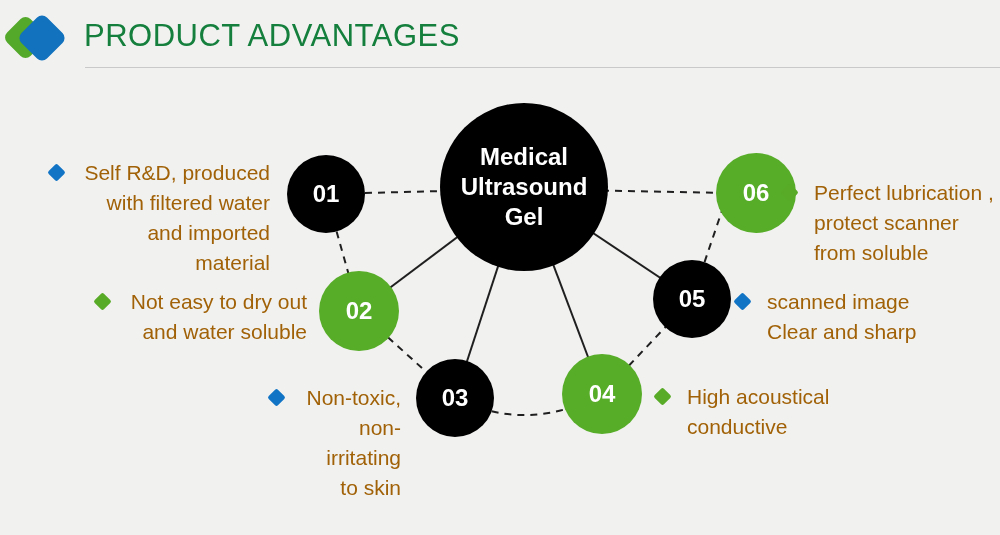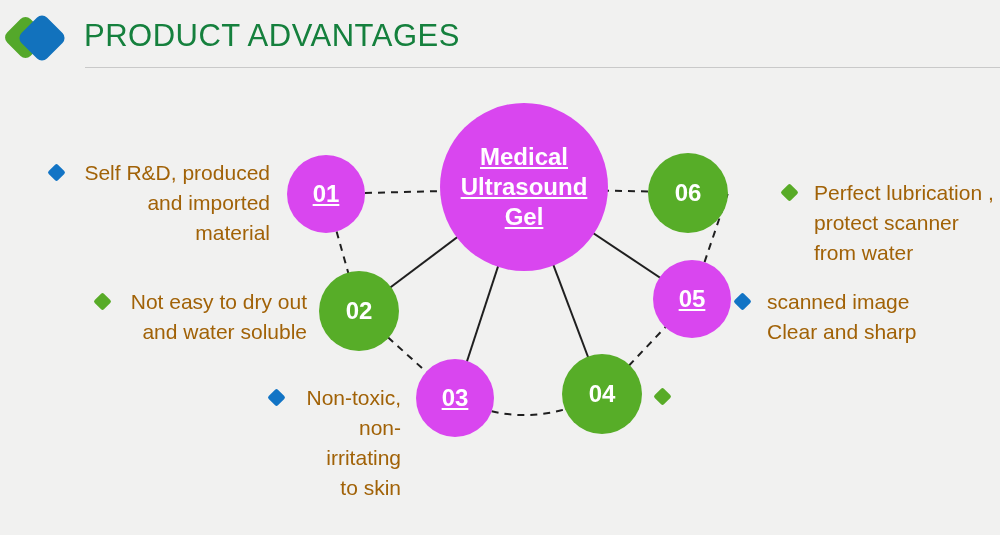--- a/index.html
+++ b/index.html
@@ -38,36 +38,36 @@
   svg.connectors { position: absolute; left: 0; top: 0; z-index: 1; }
   svg.connectors .solid { stroke: #1f1f1f; stroke-width: 2; fill: none; }
   svg.connectors .dashed { stroke: #1f1f1f; stroke-width: 2; fill: none; stroke-dasharray: 7 6; }
 
   
   .node {
     position: absolute; border-radius: 50%;
     display: flex; align-items: center; justify-content: center;
     color: #ffffff; font-weight: bold; z-index: 2; text-align: right;
   }
-  .node.blue  { background: #d946ef; text-decoration: underline; }
+  .node.blue  { background: #000000; }
   .node.green { background: #57ad28; }
   .node.small { font-size: 24px; }
 
   .center-node {
     left: 440px; top: 103px; width: 168px; height: 168px;
     text-align: center; font-size: 24px; line-height: 30px;
   }
   .center-node .center-label { width: 100%; }
 
   .n01 { left: 287px; top: 155px; width: 78px; height: 78px; }
   .n02 { left: 319px; top: 271px; width: 80px; height: 80px; }
   .n03 { left: 416px; top: 359px; width: 78px; height: 78px; }
   .n04 { left: 562px; top: 354px; width: 80px; height: 80px; }
   .n05 { left: 653px; top: 260px; width: 78px; height: 78px; }
-  .n06 { left: 648px; top: 153px; width: 80px; height: 80px; }
+  .n06 { left: 716px; top: 153px; width: 80px; height: 80px; }
 
   
   .adv {
     position: absolute; display: flex; align-items: flex-start;
     color: #a16207; font-size: 21px; line-height: 30px; z-index: 3;
   }
   .adv .bullet {
     flex: none; width: 13px; height: 13px; margin-top: 8px;
     transform: rotate(45deg); border-radius: 2px;
   }
@@ -134,20 +134,21 @@
     <span>05</span>
   </div>
 <div class="node green small n06">
     <span>06</span>
   </div>
 
 <div class="adv align-right a1">
   <span class="bullet blue"></span>
   <div class="text">
     <div>Self R&amp;D, produced</div>
+    <div>with filtered water</div>
     <div>and imported</div>
     <div>material</div>
   </div>
 </div>
 
 <div class="adv align-right a2">
   <span class="bullet green"></span>
   <div class="text">
     <div>Not easy to dry out</div>
     <div>and water soluble</div>
@@ -158,30 +159,34 @@
   <span class="bullet blue"></span>
   <div class="text">
     <div>Non-toxic,</div>
     <div>non-irritating</div>
     <div>to skin</div>
   </div>
 </div>
 
 <div class="adv align-left a4">
   <span class="bullet green"></span>
+  <div class="text">
+    <div>High acoustical</div>
+    <div>conductive</div>
+  </div>
 </div>
 
 <div class="adv align-left a5">
   <span class="bullet blue"></span>
   <div class="text">
     <div>scanned image</div>
     <div>Clear and sharp</div>
   </div>
 </div>
 
 <div class="adv align-left a6">
   <span class="bullet green"></span>
   <div class="text">
     <div>Perfect lubrication ,</div>
     <div>protect scanner</div>
-    <div>from water</div>
+    <div>from soluble</div>
   </div>
 </div>
 
 </body></html>

